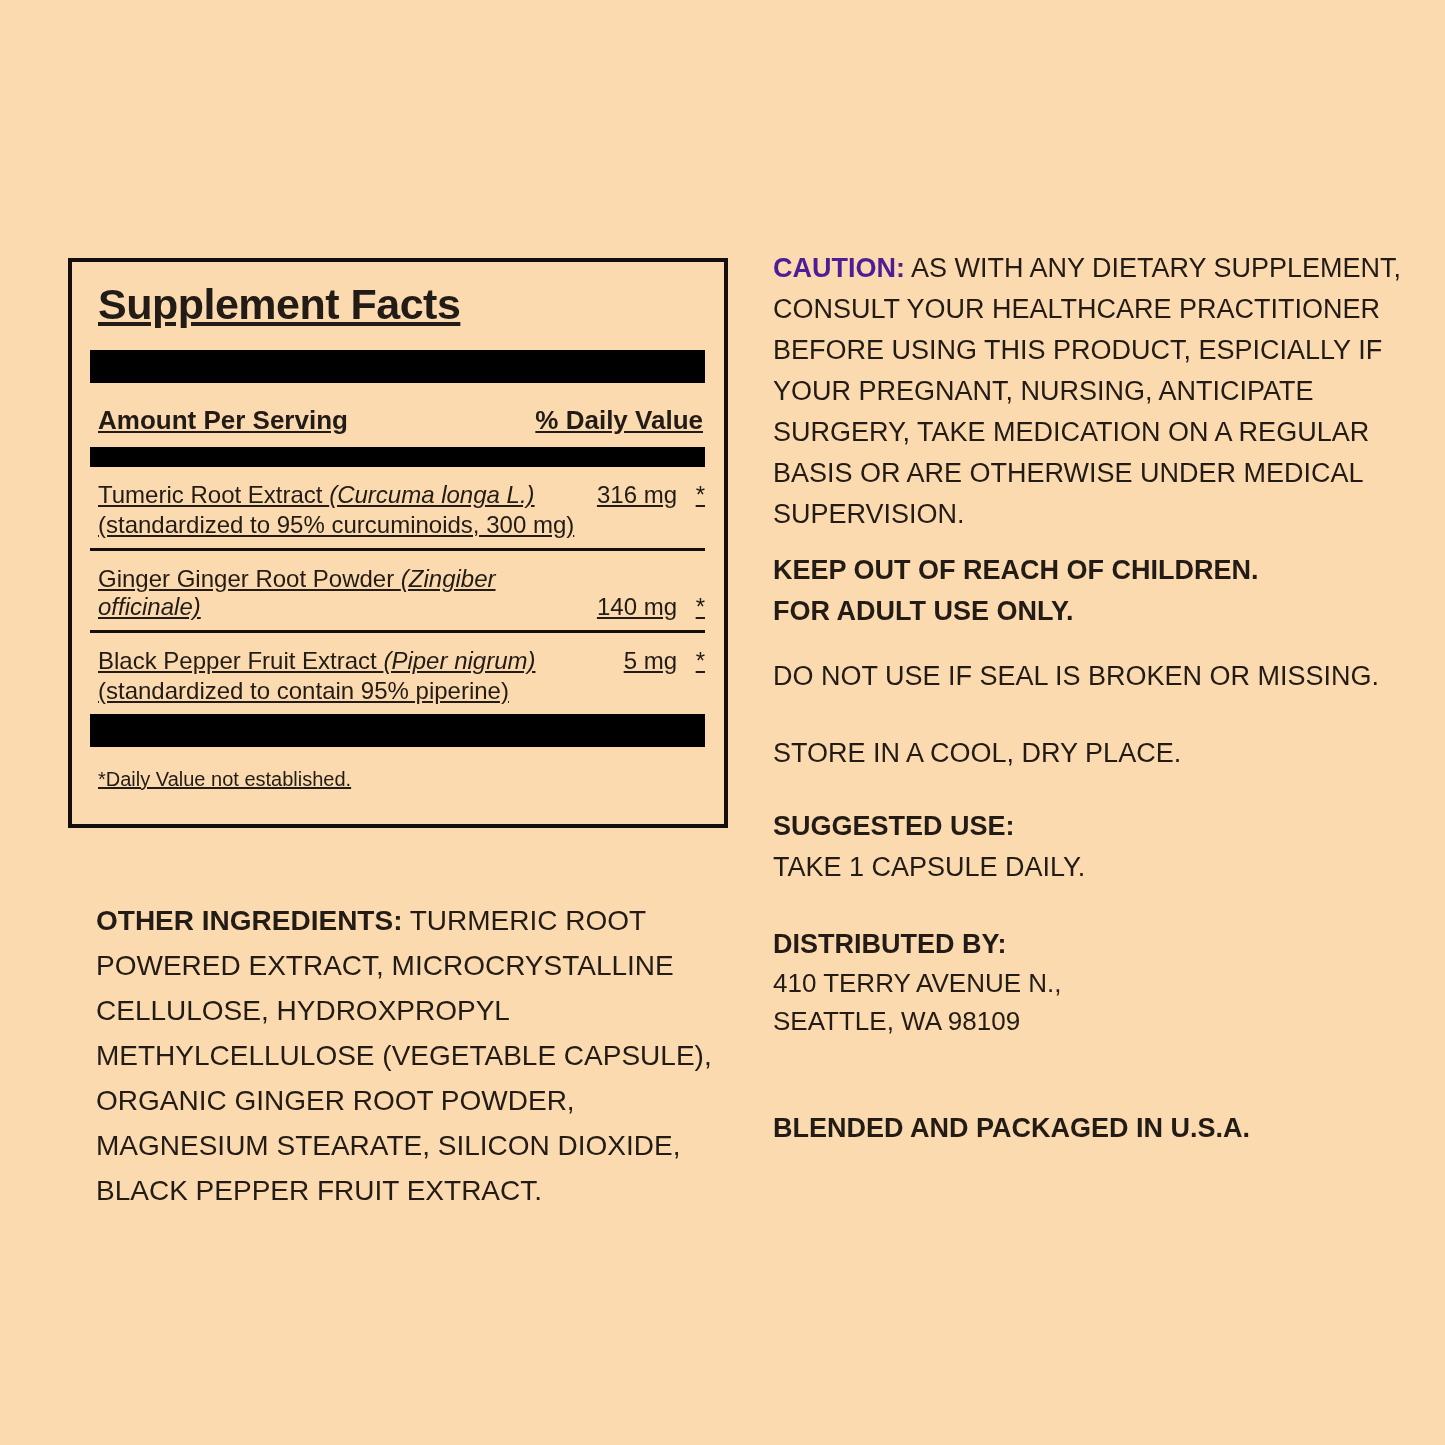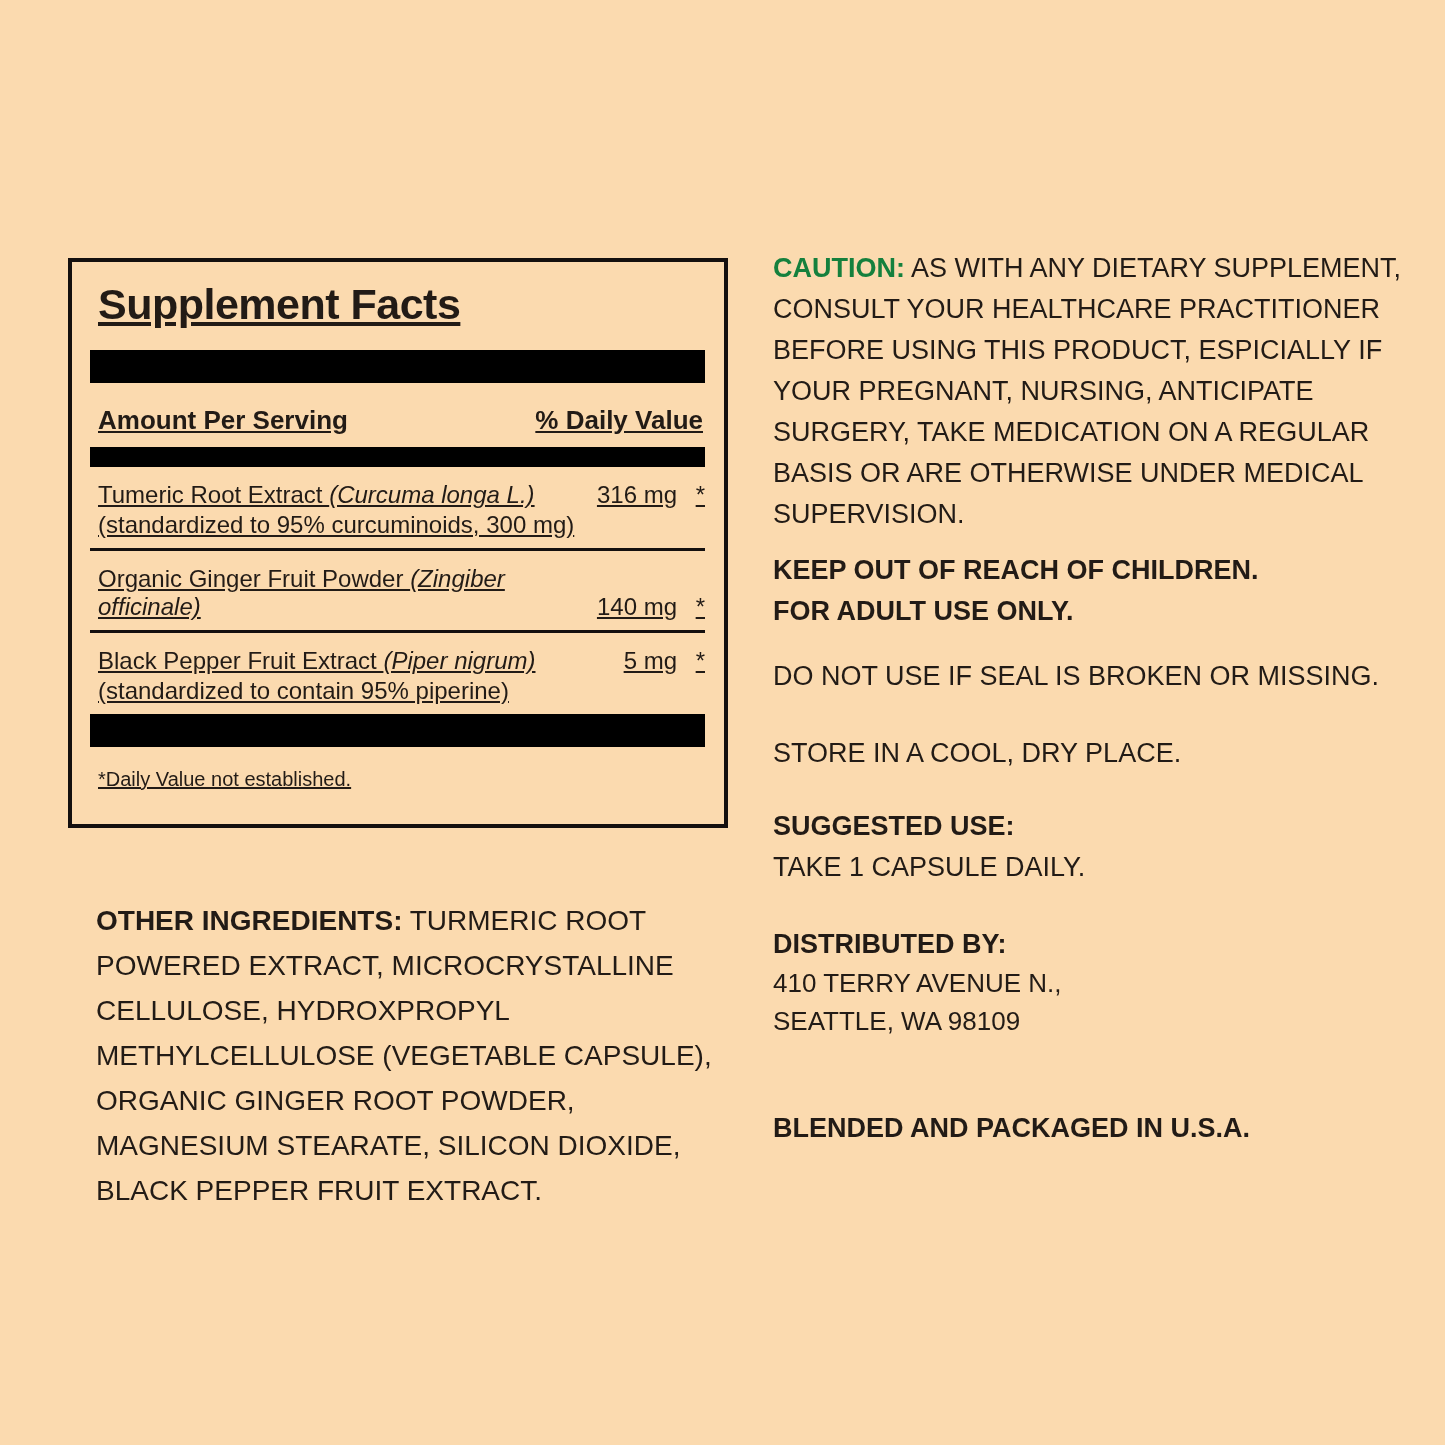--- a/index.html
+++ b/index.html
@@ -66,21 +66,21 @@
     width: 620px;
     font-size: 28px;
     line-height: 45px;
     white-space: nowrap;
   }
   .other-block .lead { font-weight: 700; }
 
   
   .rline { white-space: nowrap; font-size: 27px; line-height: 41px; }
   .bold { font-weight: 700; }
-  .red { color: #15803d; }
+  .red { color: #4c1d95; }
   .caution-block    { position: absolute; left: 773px; top: 248px; width: 600px; }
   .keepout-block    { position: absolute; left: 773px; top: 550px; width: 600px; }
   .seal-block       { position: absolute; left: 773px; top: 656px; width: 620px; }
   .store-block      { position: absolute; left: 773px; top: 733px; width: 600px; }
   .suggested-block  { position: absolute; left: 773px; top: 806px; width: 600px; }
   .distributed-block{ position: absolute; left: 773px; top: 924px; width: 600px; }
   .distributed-block .rline { font-size: 26px; line-height: 38px; }
   .distributed-block .dlabel { font-size: 27px; font-weight: 700; line-height: 40px; }
   .blended-block    { position: absolute; left: 773px; top: 1108px; width: 600px; }
 </style>
@@ -108,21 +108,21 @@
         </div>
         <div class="frow-amt">316 mg</div>
         <div class="frow-star">*</div>
       </div>
       <div class="frow-note">(standardized to 95% curcuminoids, 300 mg)</div>
     </div>
 
     <div class="frow divided">
       <div class="frow-line1">
         <div class="frow-main">
-          <span>Organic Ginger Fruit Powder </span><span class="latin">(Zingiber officinale)</span>
+          <span>Ginger Ginger Root Powder </span><span class="latin">(Zingiber officinale)</span>
         </div>
         <div class="frow-amt">140 mg</div>
         <div class="frow-star">*</div>
       </div>
     </div>
 
     <div class="frow">
       <div class="frow-line1">
         <div class="frow-main">
           <span>Black Pepper Fruit Extract </span><span class="latin">(Piper nigrum)</span>

